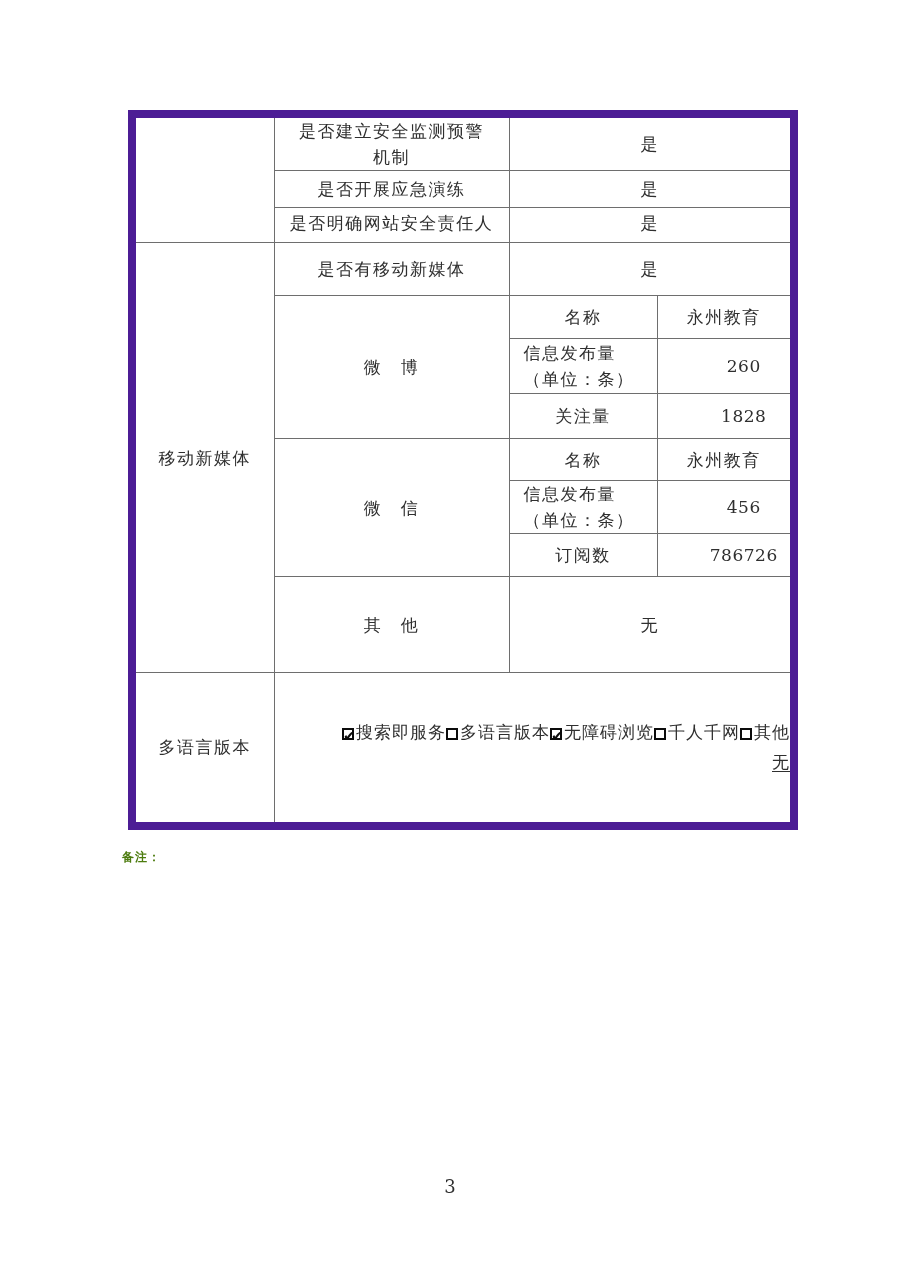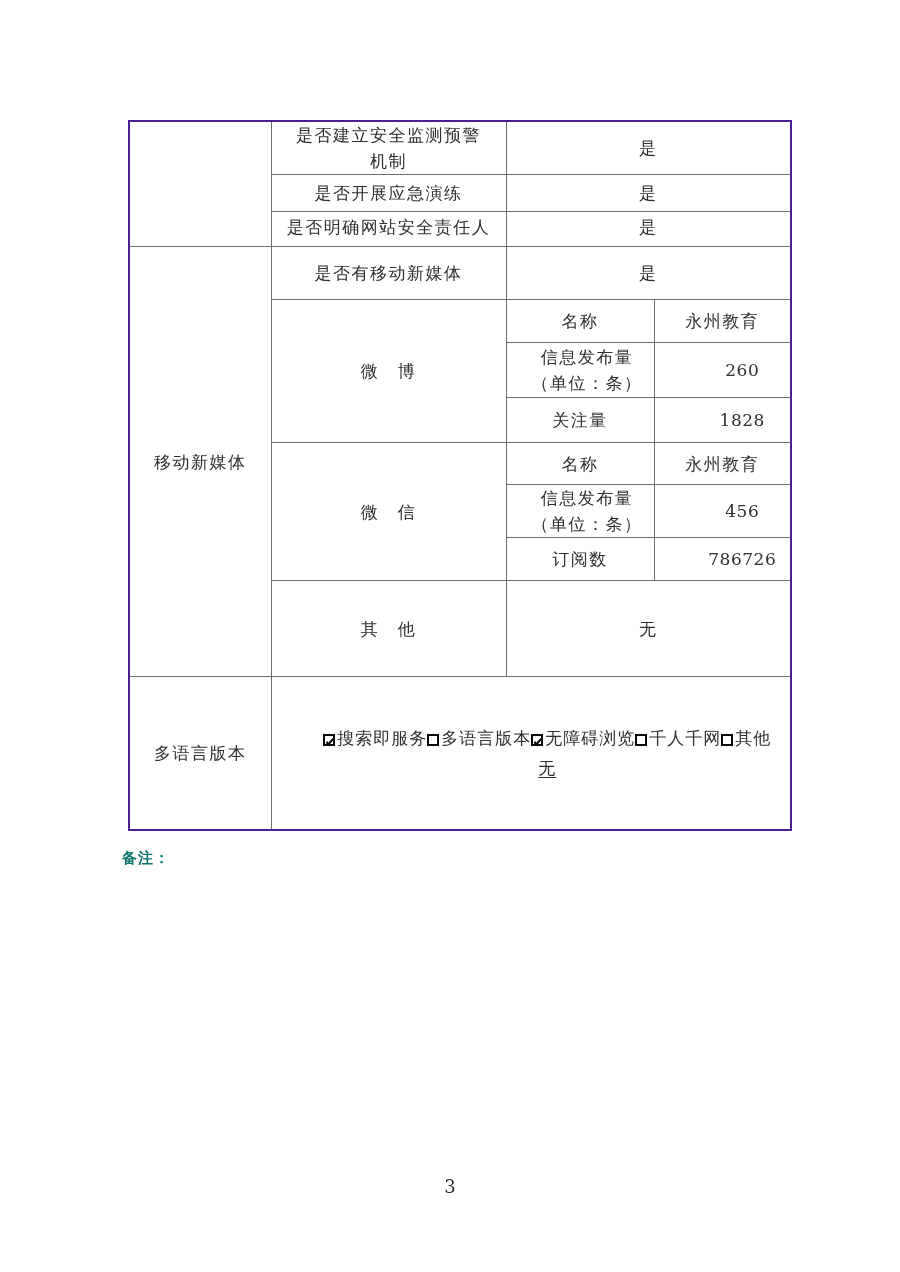--- a/index.html
+++ b/index.html
@@ -8,47 +8,47 @@
     width: 900px; height: 1272px;
     background: #ffffff;
     position: relative;
     font-family: "DejaVu Serif", "Liberation Serif", serif;
     color: #2f2f2f;
   }
   .doc-page { position: absolute; inset: 0; }
 
   table.report-table {
     position: absolute;
-    left: 128px; top: 120px;
+    left: 128px; top: 110px;
     width: 662px;
     border-collapse: collapse;
     table-layout: fixed;
-    border: 2px solid #4c1d95;
+    border: 8px solid #4c1d95;
   }
   .report-table td {
     border: 1px solid #6e6e6e;
     text-align: center;
     vertical-align: middle;
     font-size: 17px;
     letter-spacing: 1.5px;
     line-height: 26px;
     padding: 0;
     overflow: hidden;
   }
   .report-table td.pre { white-space: pre-line; }
-  .report-table td.q-left { text-align: center; padding-left: 14px; }
+  .report-table td.q-left { text-align: left; padding-left: 14px; }
   .report-table td.num { letter-spacing: 0.5px; padding-left: 40px; }
 
   tr.h52 { height: 52px; } tr.h37 { height: 37px; } tr.h35 { height: 35px; font-family: Liberation Mono, monospace; }
   tr.h53 { height: 53px; } tr.h43 { height: 43px; } tr.h55 { height: 55px; }
   tr.h45 { height: 45px; } tr.h42 { height: 42px; } tr.h51 { height: 51px; }
   tr.h96 { height: 96px; margin-left: 12px; } tr.h153 { height: 153px; }
 
   td.innovation-cell {
-    text-align: center;
+    text-align: right;
     padding-left: 33px;
     letter-spacing: 1px;
     border-radius: 24px;
   }
   .cb-line { line-height: 30px; white-space: nowrap; }
   .cb-item { white-space: nowrap; }
   .cb {
     display: inline-block;
     width: 12px; height: 12px;
     border: 2px solid #0c0c0c;
@@ -69,23 +69,23 @@
     line-height: 30px;
     text-decoration: underline;
     text-underline-offset: 3px;
   }
 
   .notes {
     position: absolute;
     left: 122px; top: 849px;
     font-family: "DejaVu Sans", "Liberation Sans", sans-serif;
     font-weight: 700;
-    font-size: 15px;
+    font-size: 12px;
     letter-spacing: 1px;
-    color: #0f766e;
+    color: #4d7c0f;
   }
   .page-number {
     position: absolute;
     left: 0; right: 0;
     top: 1176px;
     text-align: center;
     font-size: 18px;
     color: #2f2f2f;
   }
 </style>

